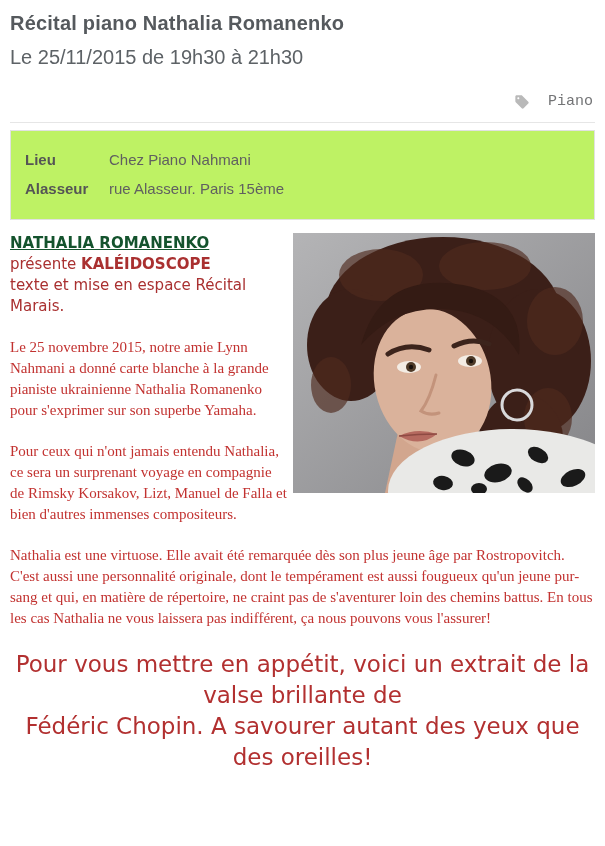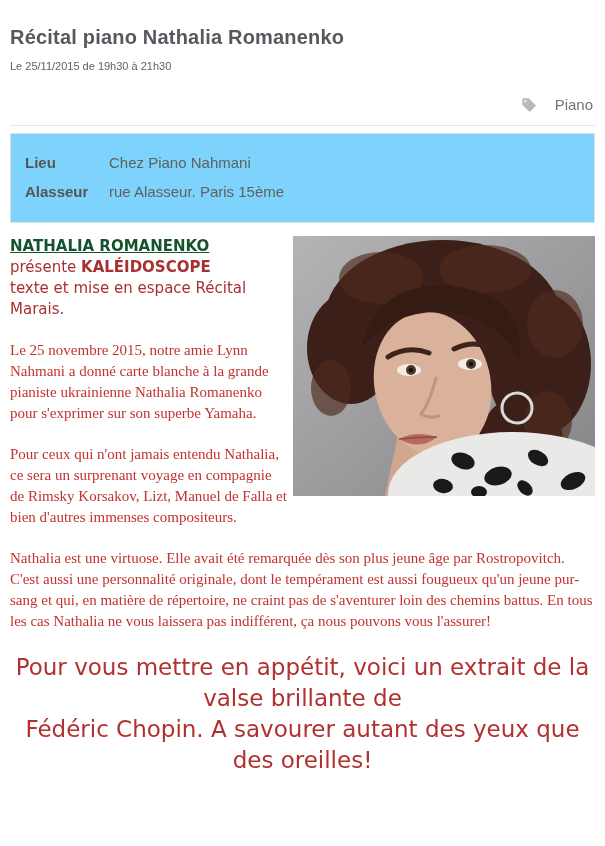--- a/index.html
+++ b/index.html
@@ -1,28 +1,28 @@
 <!DOCTYPE html>
 <html><head>
 <meta charset="utf-8">
 <style>
   html,body{margin:0;padding:0;background:#fff;}
   body{width:605px;font-family:"Liberation Sans",sans-serif;-webkit-font-smoothing:antialiased;}
-  .page{padding:22px 10px 0 10px;}
+  .page{padding:8px 10px 0 10px;}
 
   .title{font-size:20px;font-weight:bold;color:#55595d;margin:4px 0 11px 0;letter-spacing:.2px;}
-  .date{font-size:11px;color:#5d6266;margin:0 0 24px 0;}
+  .date{font-size:20px;color:#5d6266;margin:0 0 24px 0;}
 
-  .tag-row{display:flex;justify-content:flex-end;align-items:center;gap:18px;margin:0 2px 12px 0;}
+  .tag-row{display:flex;justify-content:flex-end;align-items:center;gap:18px;margin:0 2px 12px 0;font-family:Liberation Mono, monospace;}
   .tag-row svg{width:16px;height:16px;fill:#b9b9b9;}
   .tag-label{font-size:15px;color:#737476;}
 
   .divider{border:none;border-top:1px solid #e6e6e6;margin:0 0 7px 0;}
 
-  .info-box{background:#7dd3fc;border:1px solid #e1e1e1;padding:14px 14px 12px 14px;}
+  .info-box{background:#bef264;border:1px solid #e1e1e1;padding:14px 14px 12px 14px;}
   .info-row{display:flex;font-size:15px;line-height:21px;color:#5b5b5b;margin:4px 0 8px 0;}
   .info-label{font-weight:bold;width:84px;flex:none;color:#555;}
   .info-value{color:#606060;}
 
   .article{margin-top:13px;font-size:15px;line-height:21px;}
   .photo{float:right;width:302px;height:260px;margin:0 0 4px 6px;display:block;}
 
   .vred{color:#a93030;font-family:"DejaVu Sans",sans-serif;}
   .cred{color:#c23230;font-family:cursive;}
   .blue{color:#2323cd;font-family:"DejaVu Sans",sans-serif;}

